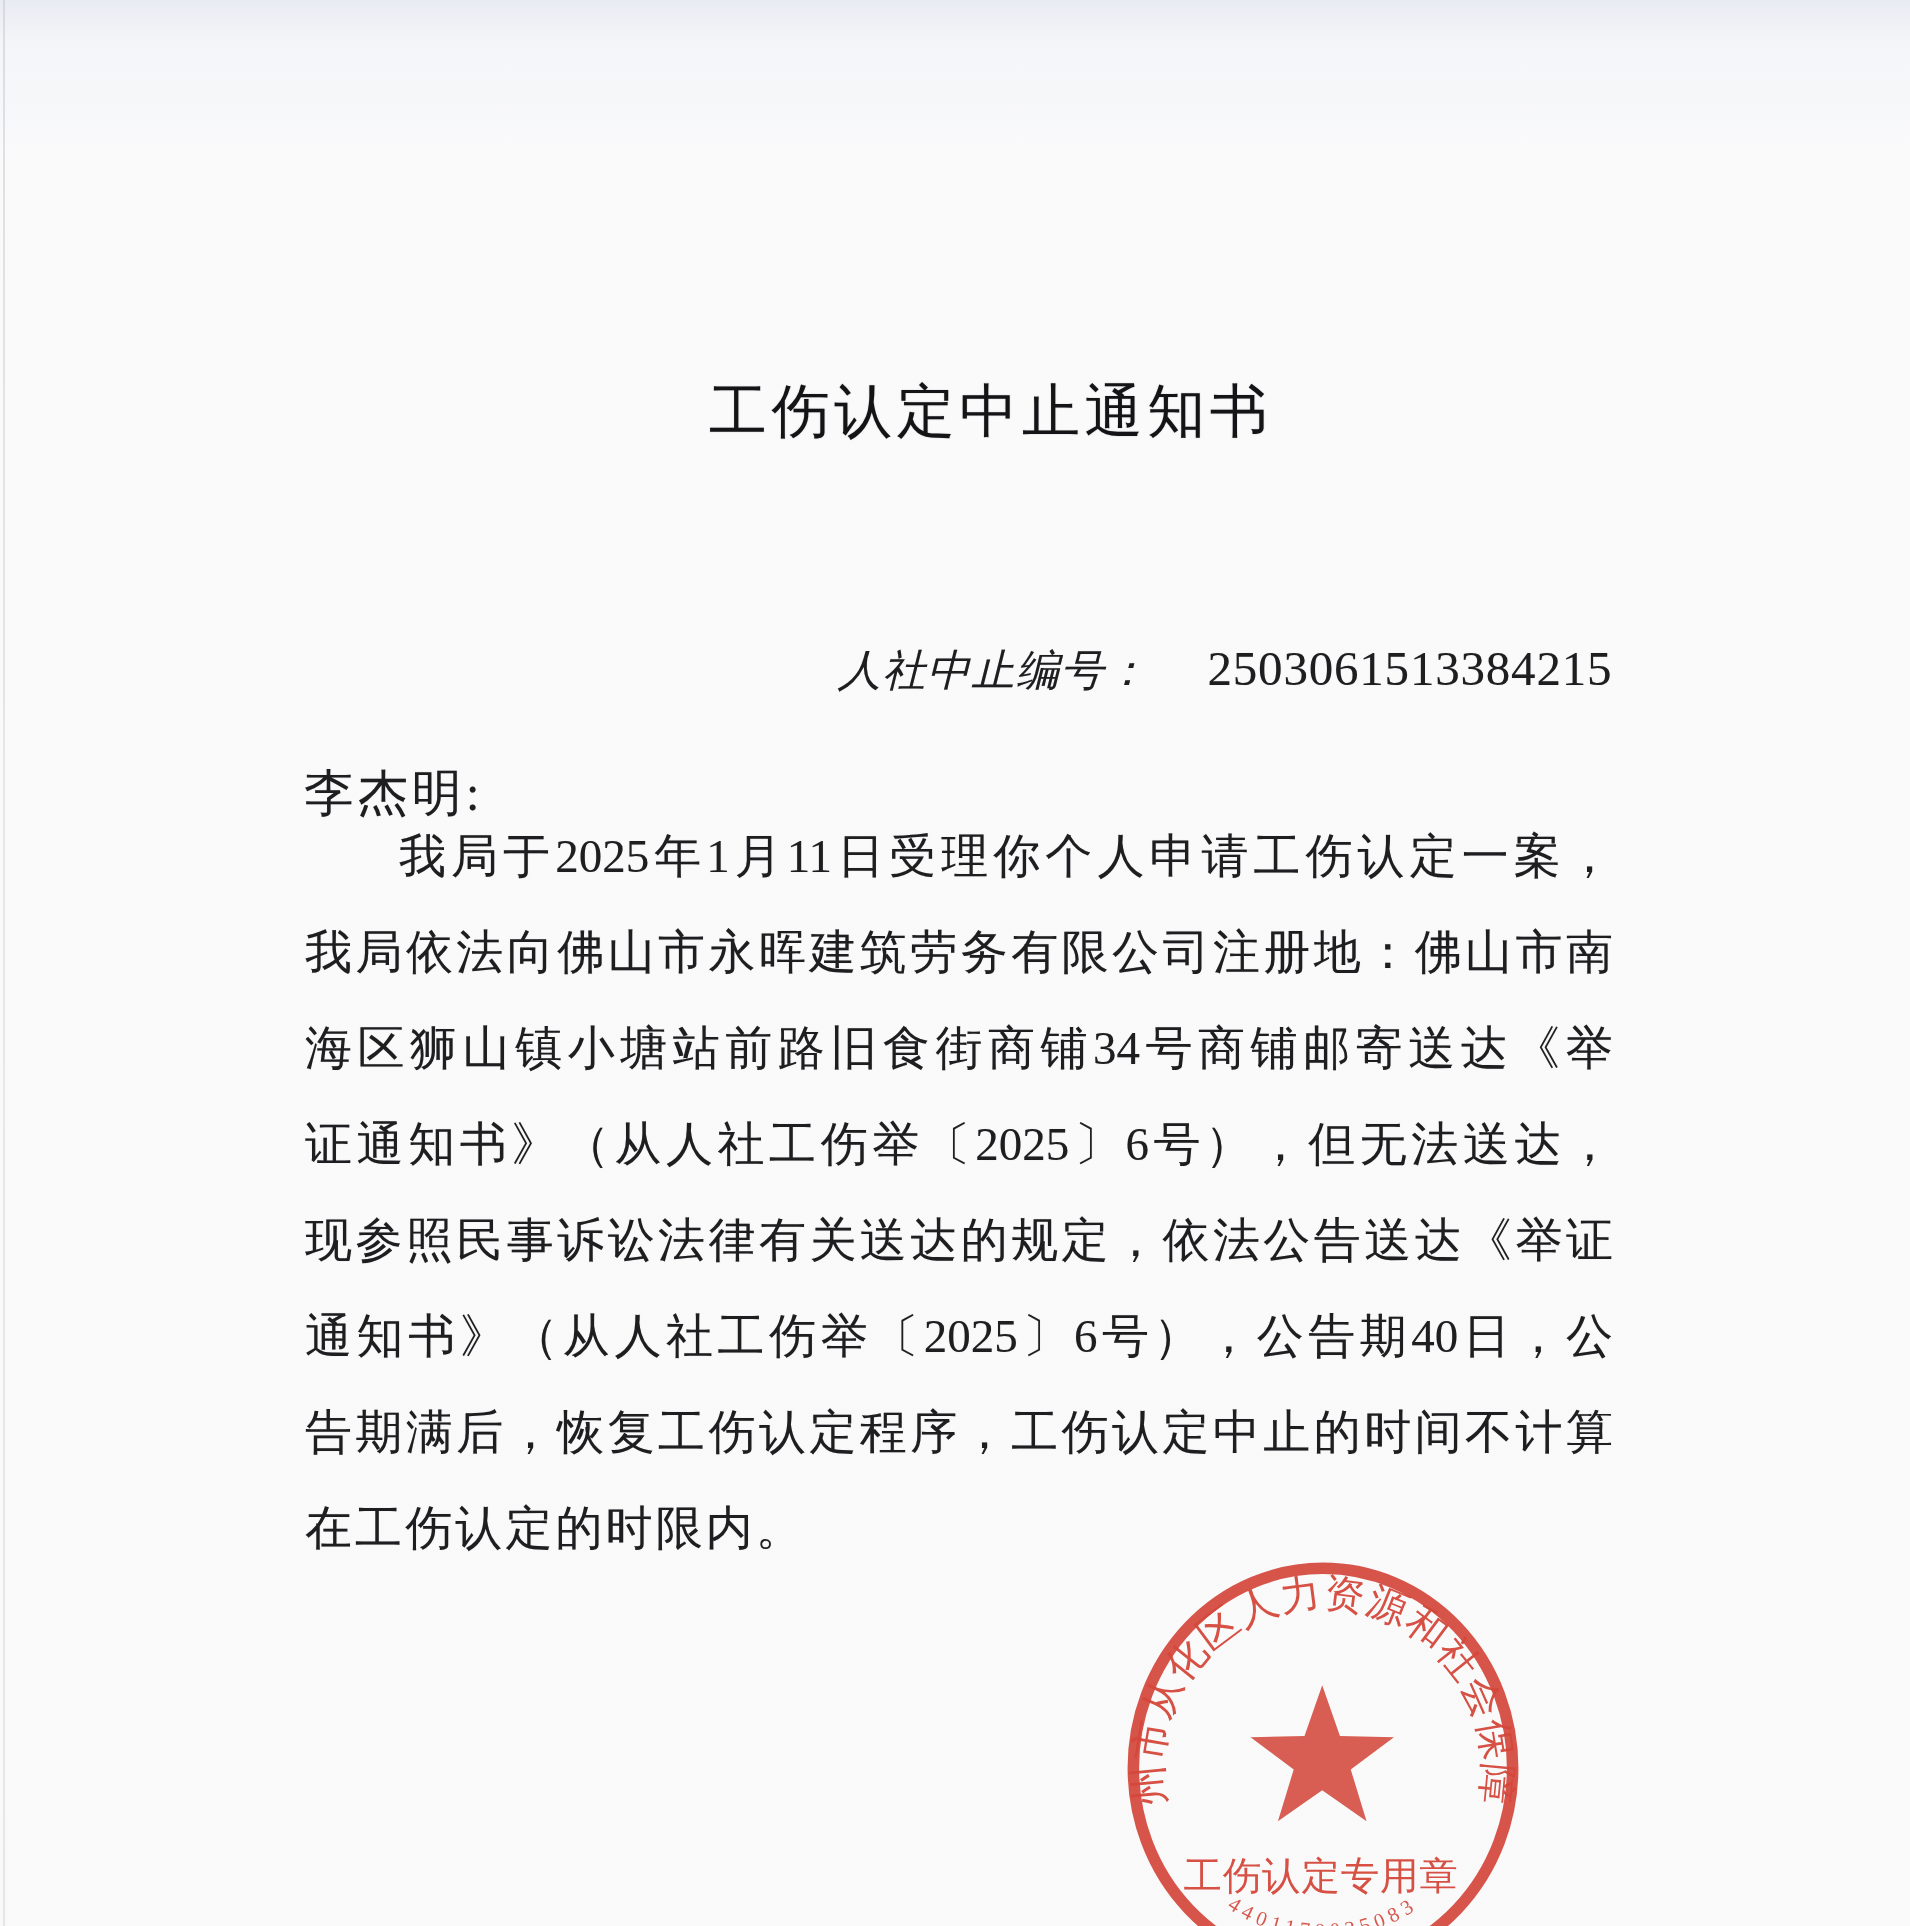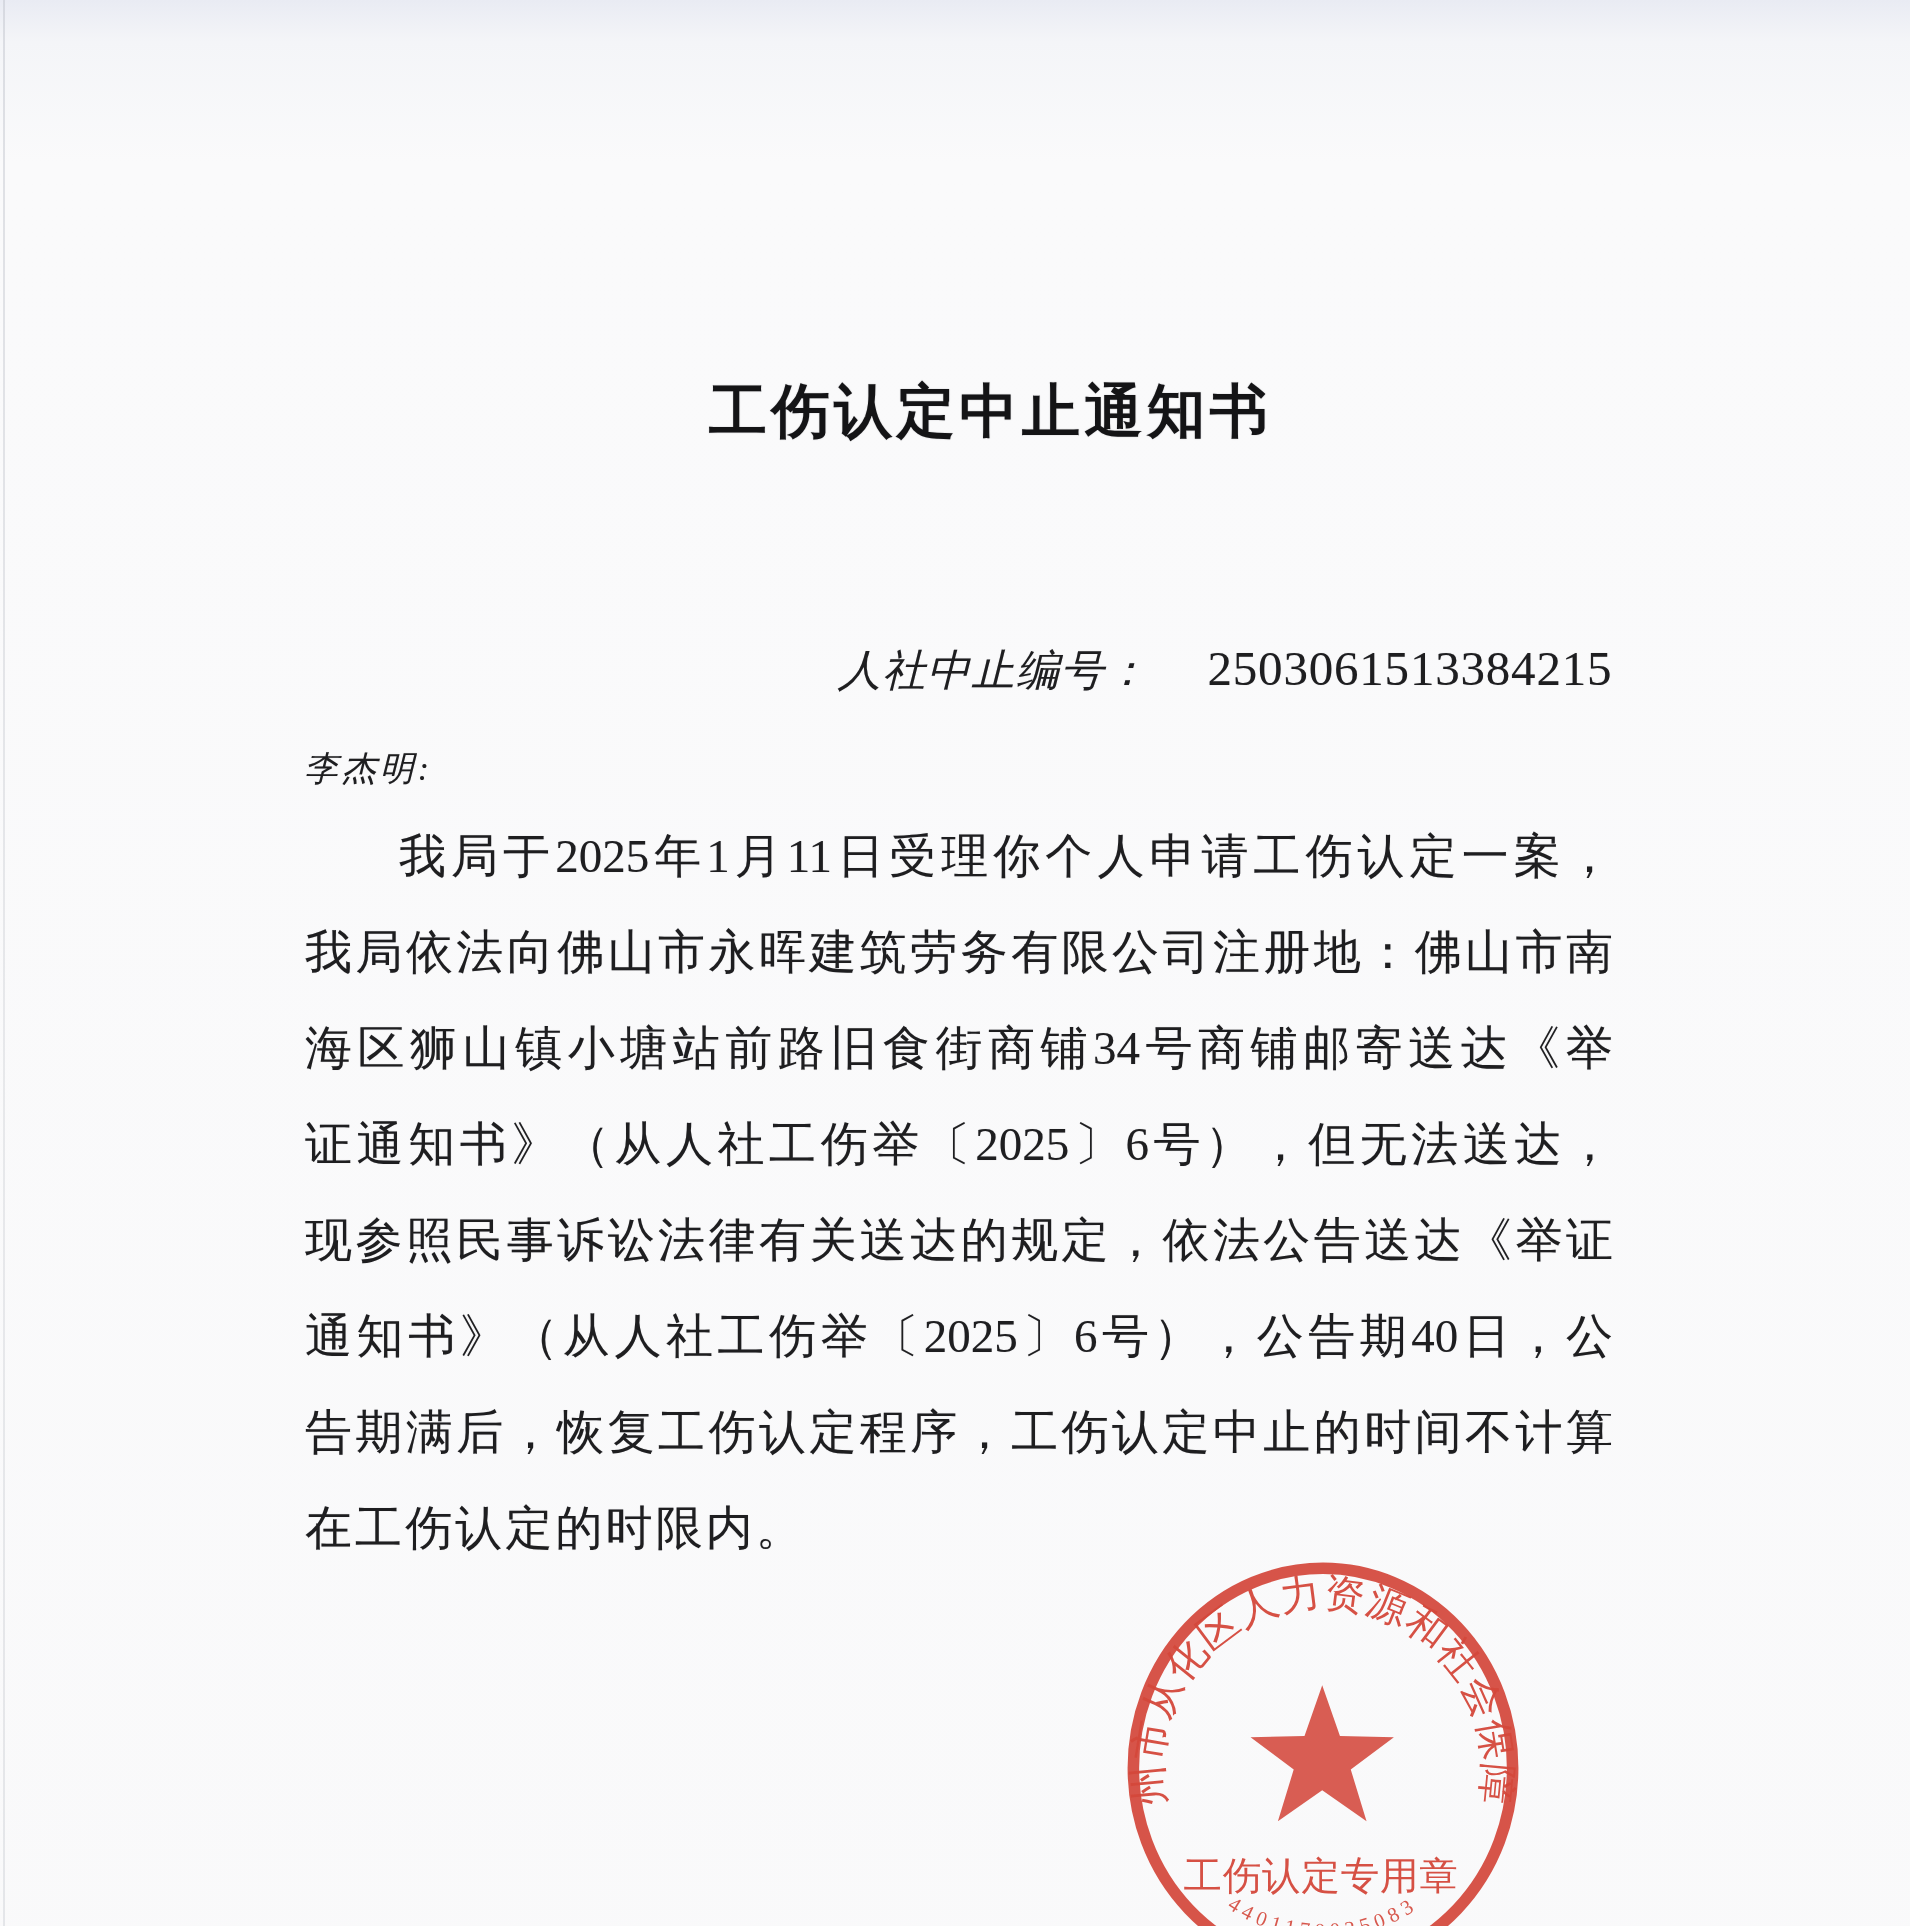--- a/index.html
+++ b/index.html
@@ -12,35 +12,34 @@
     color:#1e1e20;
   }
   .scan-left-edge{
     position:absolute;left:3.1px;top:0;width:1.9px;height:100%;
     background:linear-gradient(180deg,#c6c9d1 0%,#d8dade 40%,#cfd2d8 100%);
     opacity:.55;
   }
   .title{
     position:absolute;left:709px;top:382px;
     font-family:"Liberation Sans","DejaVu Sans",sans-serif;
-    font-weight:700;font-size:58px;letter-spacing:4.6px;line-height:1;
+    font-weight:400;font-size:58px;letter-spacing:4.6px;line-height:1;
     color:#141416;text-shadow:0 0 1.2px rgba(10,10,20,.35);
     white-space:nowrap;
   }
   .ref-line{
     position:absolute;left:838px;top:644px;line-height:1;white-space:nowrap;
     text-shadow:0 0 0.8px rgba(10,10,20,.3);
   }
   .ref-label{font-size:43px;letter-spacing:1.5px;font-style:italic;}
   .ref-number{font-size:49px;letter-spacing:0.8px;margin-left:58px;text-align:center;}
   .salutation{
-    position:absolute;left:304px;top:752px;
-    font-size:34px;letter-spacing:3.9px;line-height:1;
+    position:absolute;left:304px;top:768px;
+    font-size:50px;letter-spacing:3.9px;line-height:1;
     text-shadow:0 0 0.8px rgba(10,10,20,.3);
-    font-style:italic;
   }
   .body-paragraph{
     position:absolute;left:305px;top:808px;width:1308px;
     text-shadow:0 0 0.8px rgba(10,10,20,.3);
   }
   .body-line{
     display:flex;justify-content:space-between;align-items:center;
     height:96px;font-size:47px;line-height:1;white-space:nowrap;
   }
   .body-line.indent{padding-left:94px;width:1214px;}

